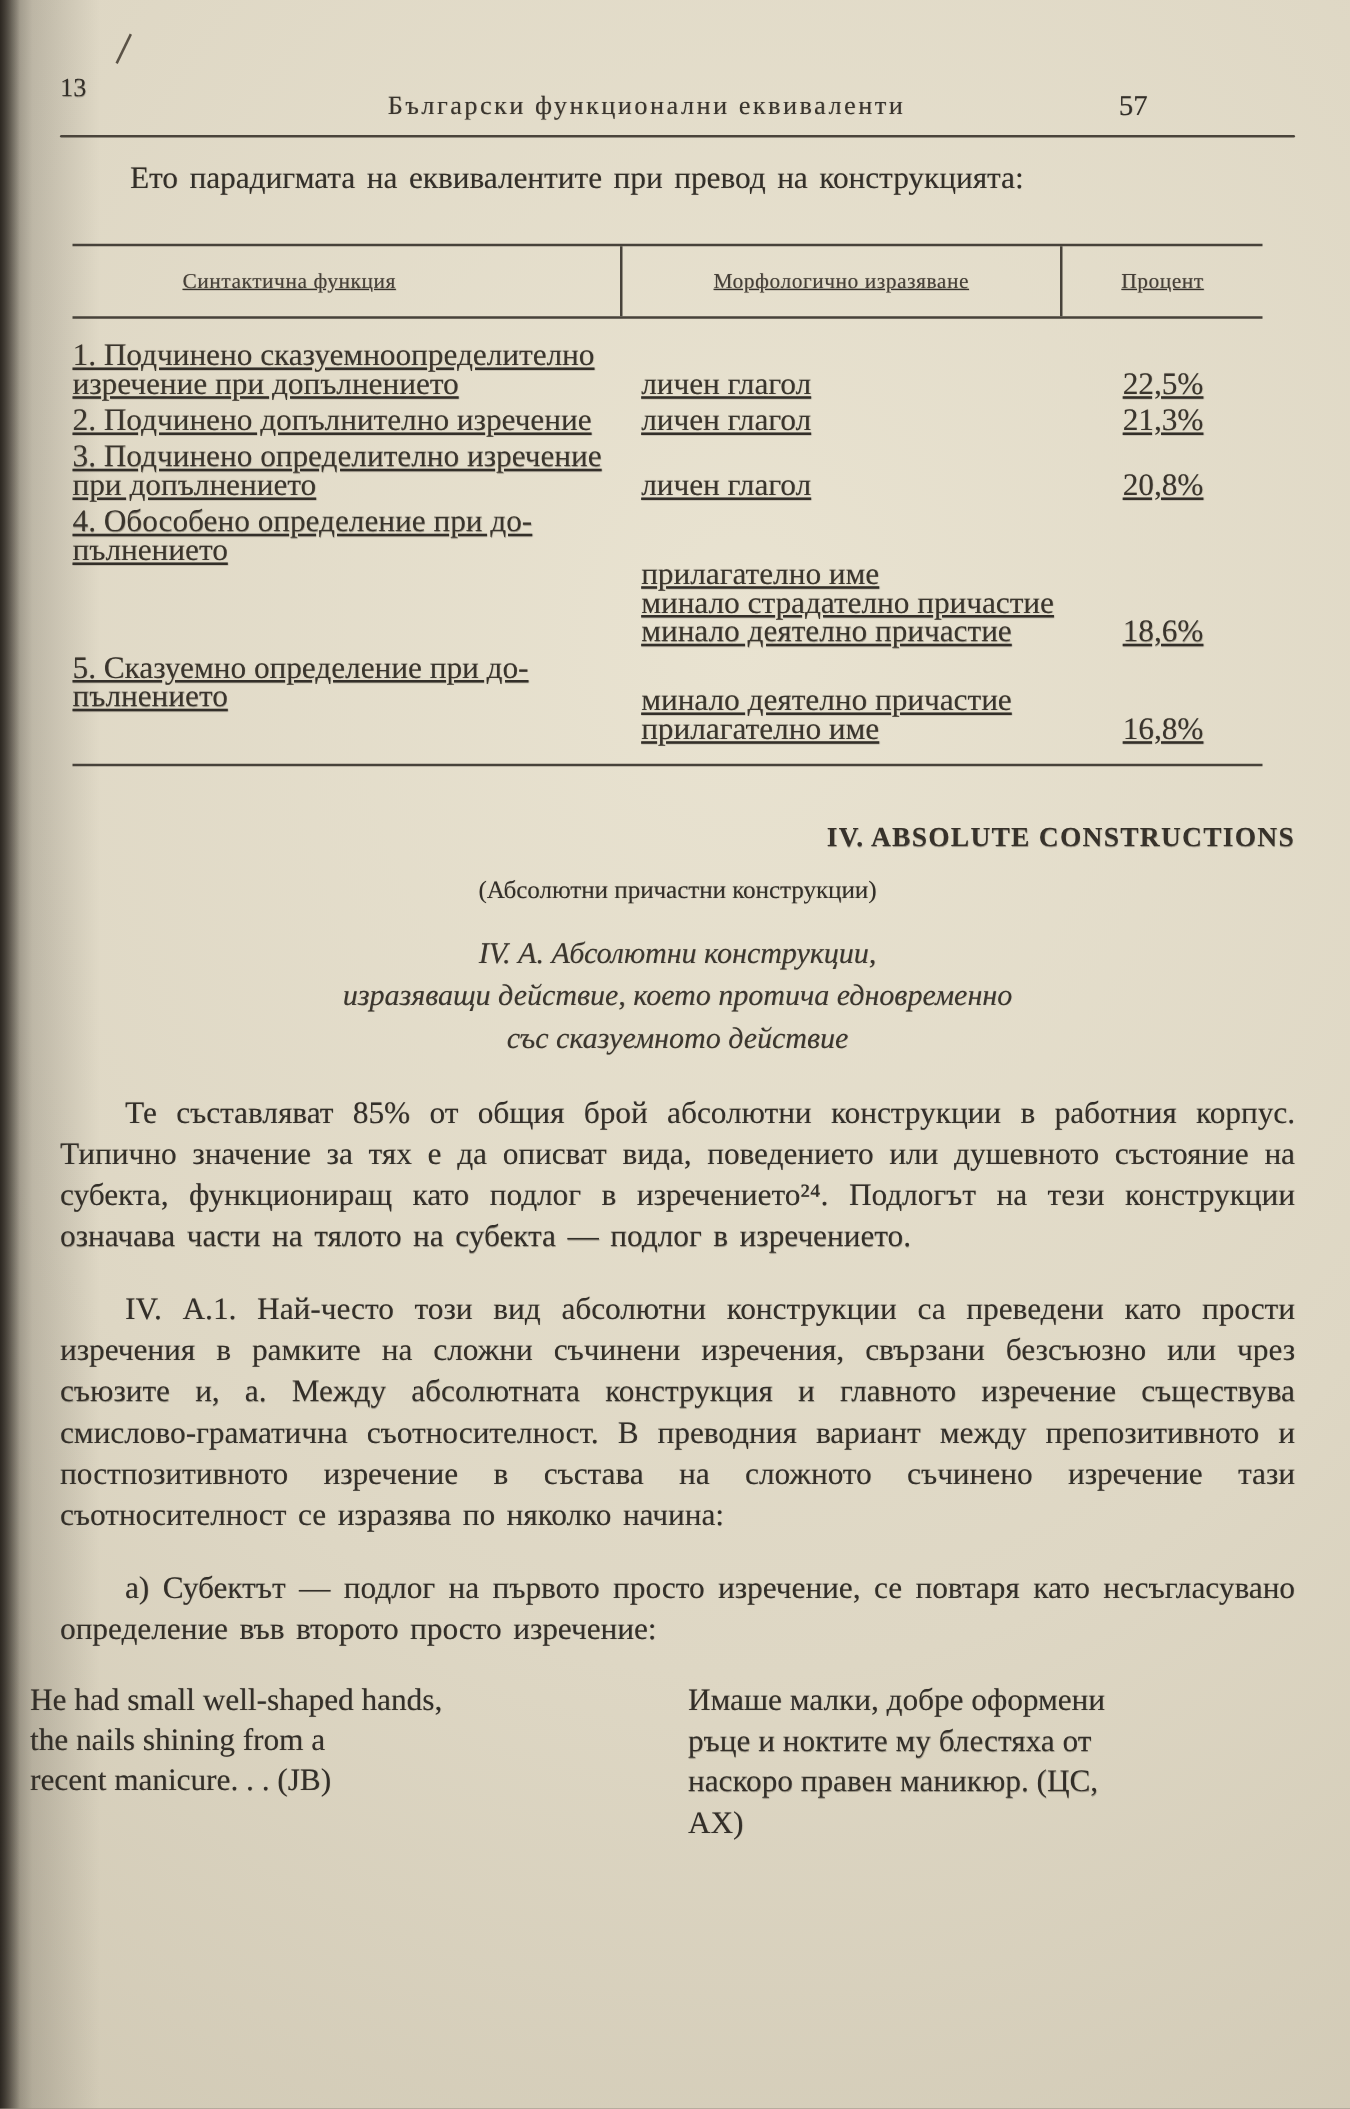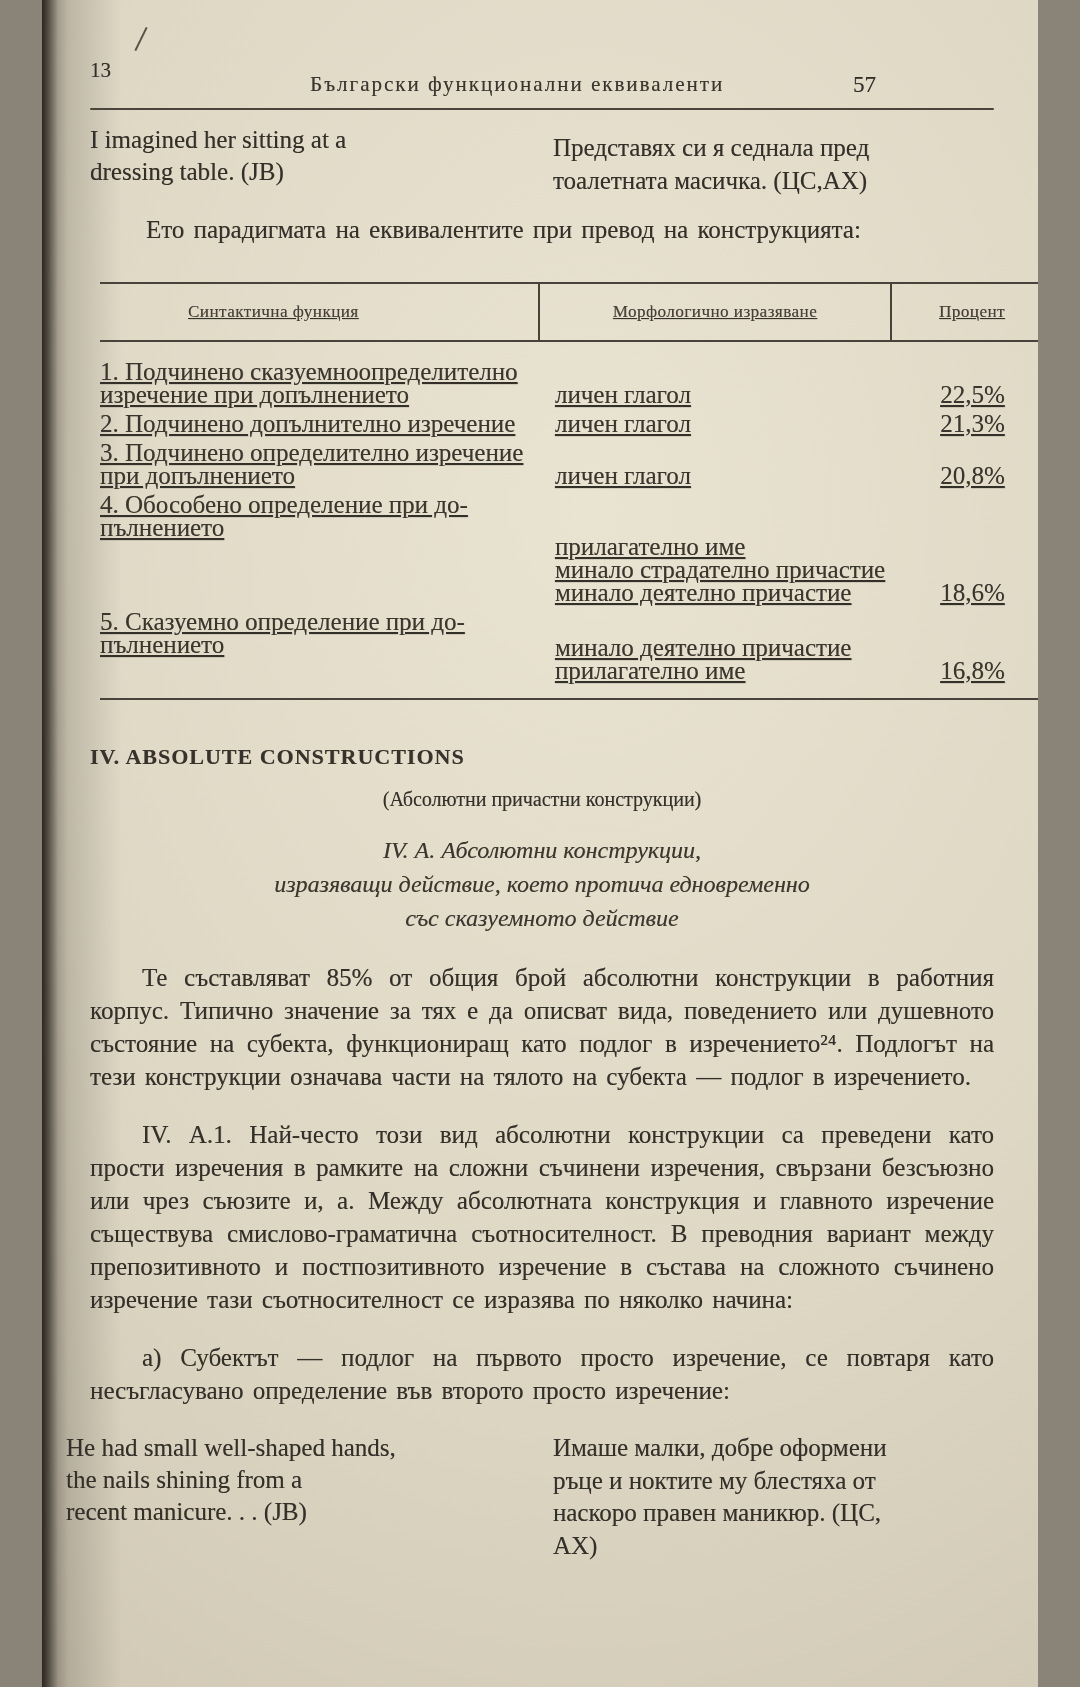--- a/index.html
+++ b/index.html
@@ -1,18 +1,18 @@
 <!DOCTYPE html>
 <html><head>
 <meta charset="utf-8">
 <style>
   html,body{margin:0;padding:0;background:#8a8378;}
   .scan{
     position:relative;
-    width:996px;height:1687px;
+    width:1080px;height:1687px;
     margin:0 auto;
     overflow:hidden;
     font-family:"Liberation Serif","DejaVu Serif",serif;
     color:#332f29;
     background:
       linear-gradient(to right, rgba(38,33,27,0.55) 0px, rgba(38,33,27,0.18) 26px, rgba(38,33,27,0.0) 80px),
       radial-gradient(120% 95% at 55% 30%, #e9e3d1 0%, #ded7c4 52%, #ccc4af 100%);
     text-shadow:0.3px 0.3px 0.6px rgba(62,56,47,0.45);
   }
   .spine{position:absolute;left:0;top:0;bottom:0;width:16px;
@@ -51,21 +51,21 @@
     font-size:25px;line-height:23px;color:#3a352d;gap:11px;}
   .t-row .fn{white-space:pre-line;}
   .t-row .morph{white-space:pre-line;padding-left:6px;}
   .t-row .pct{padding-left:28px;}
   .row-4,.row-5{align-items:start;}
   .row-4 .morph{margin-top:42px;}
   .row-4 .pct,.row-5 .pct{align-self:end;}
   .row-5 .morph{margin-top:26px;}
 
   
-  .sec-title{margin-top:44px;text-align:left;font-size:22px;letter-spacing:1px;color:#37322b;}
+  .sec-title{margin-top:44px;text-align:right;font-size:22px;letter-spacing:1px;color:#37322b;}
   .sec-subtitle{margin-top:6px;text-align:center;font-size:20px;}
   .subsec-title{margin-top:22px;text-align:center;font-style:italic;font-size:24px;line-height:1.42;
     white-space:pre-line;color:#3b362e;}
 
   .body-p{margin-top:4px;text-indent:52px;}
   .body-p.first{margin-top:26px;}
 
   .example-bottom{margin-top:10px;}
   .example-bottom .en{margin-left:-24px;}
 </style>
@@ -78,26 +78,20 @@
 
   <div class="page-inner">
 
     <header class="page-header">
       <span class="corner-num">13</span>
       <span class="running-title">Български функционални еквиваленти</span>
       <span class="page-num">57</span>
     </header>
     <div class="rule header-rule"></div>
 
-    <section class="example-pair example-top">
-      <div class="en">I imagined her sitting at a
-dressing table. (JB)</div>
-      <div class="bg">Представях си я седнала пред
-тоалетната масичка. (ЦС,АХ)</div>
-    </section>
 
     <p class="para intro">Ето парадигмата на еквивалентите при превод на конструкцията:</p>
 
     <section class="eq-table">
       <div class="t-top-rule"></div>
       <div class="t-head">
         <div class="h1">Синтактична функция</div>
         <div class="h2">Морфологично изразяване</div>
         <div class="h3">Процент</div>
       </div>

